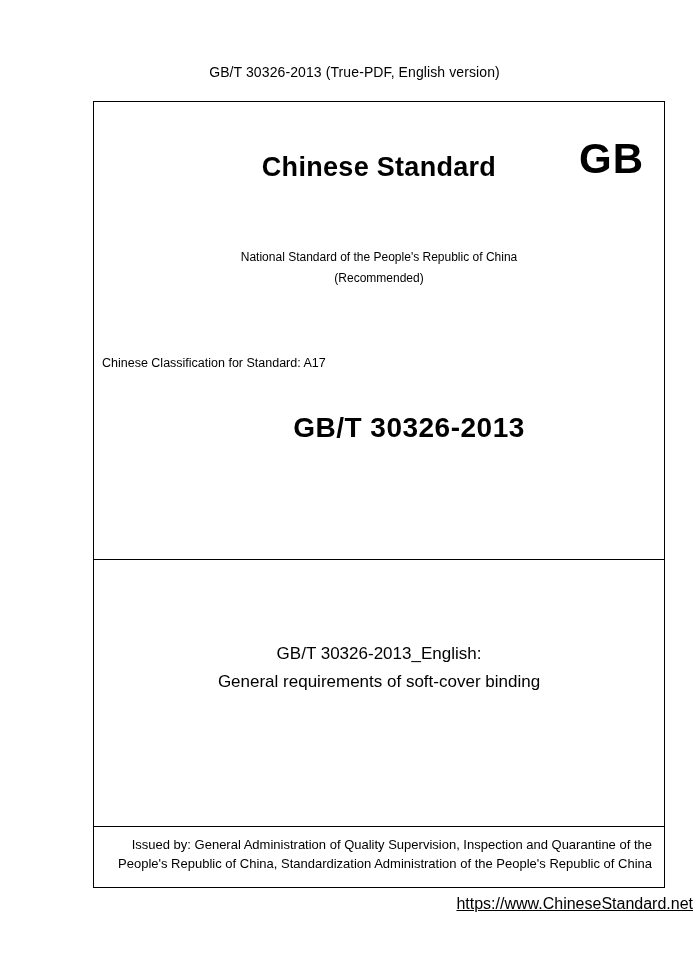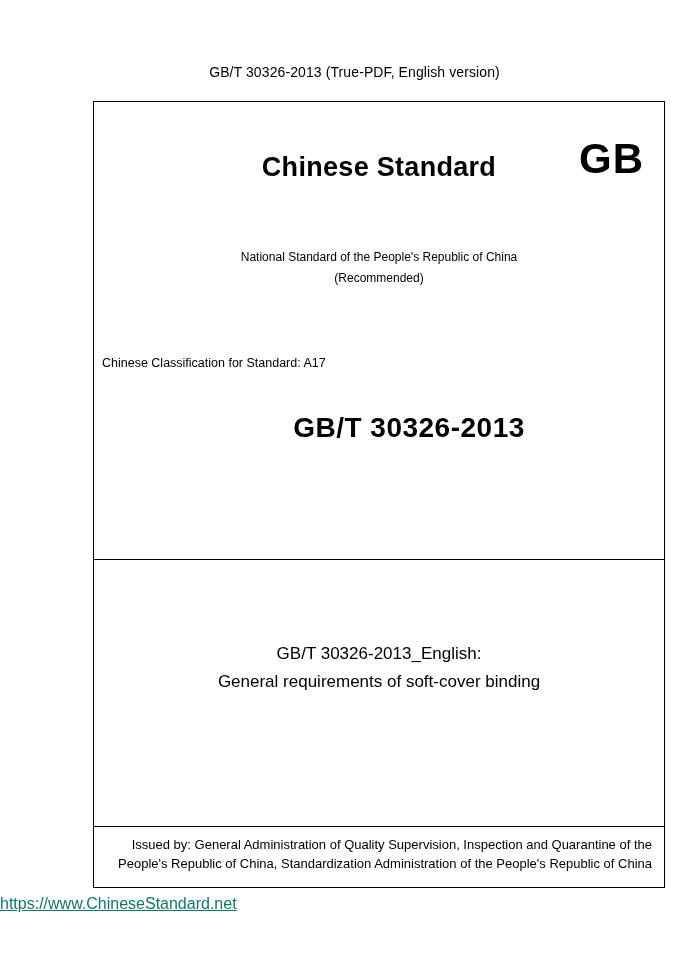--- a/index.html
+++ b/index.html
@@ -112,24 +112,24 @@
     box-sizing: border-box;
     text-align: right;
     font-size: 13px;
     line-height: 1.45;
   }
   .footer-link {
     position: absolute;
     top: 895px;
     left: 0;
     width: 693px;
-    text-align: left;
+    text-align: right;
     font-size: 16px;
     text-decoration: underline;
-    color: #0f766e;
+    color: #000000;
   }
 </style>
 </head>
 <body>
 
 <div class="page">
 
   <div class="header-title">GB/T 30326-2013 (True-PDF, English version)</div>
 
   <div class="doc-frame">

